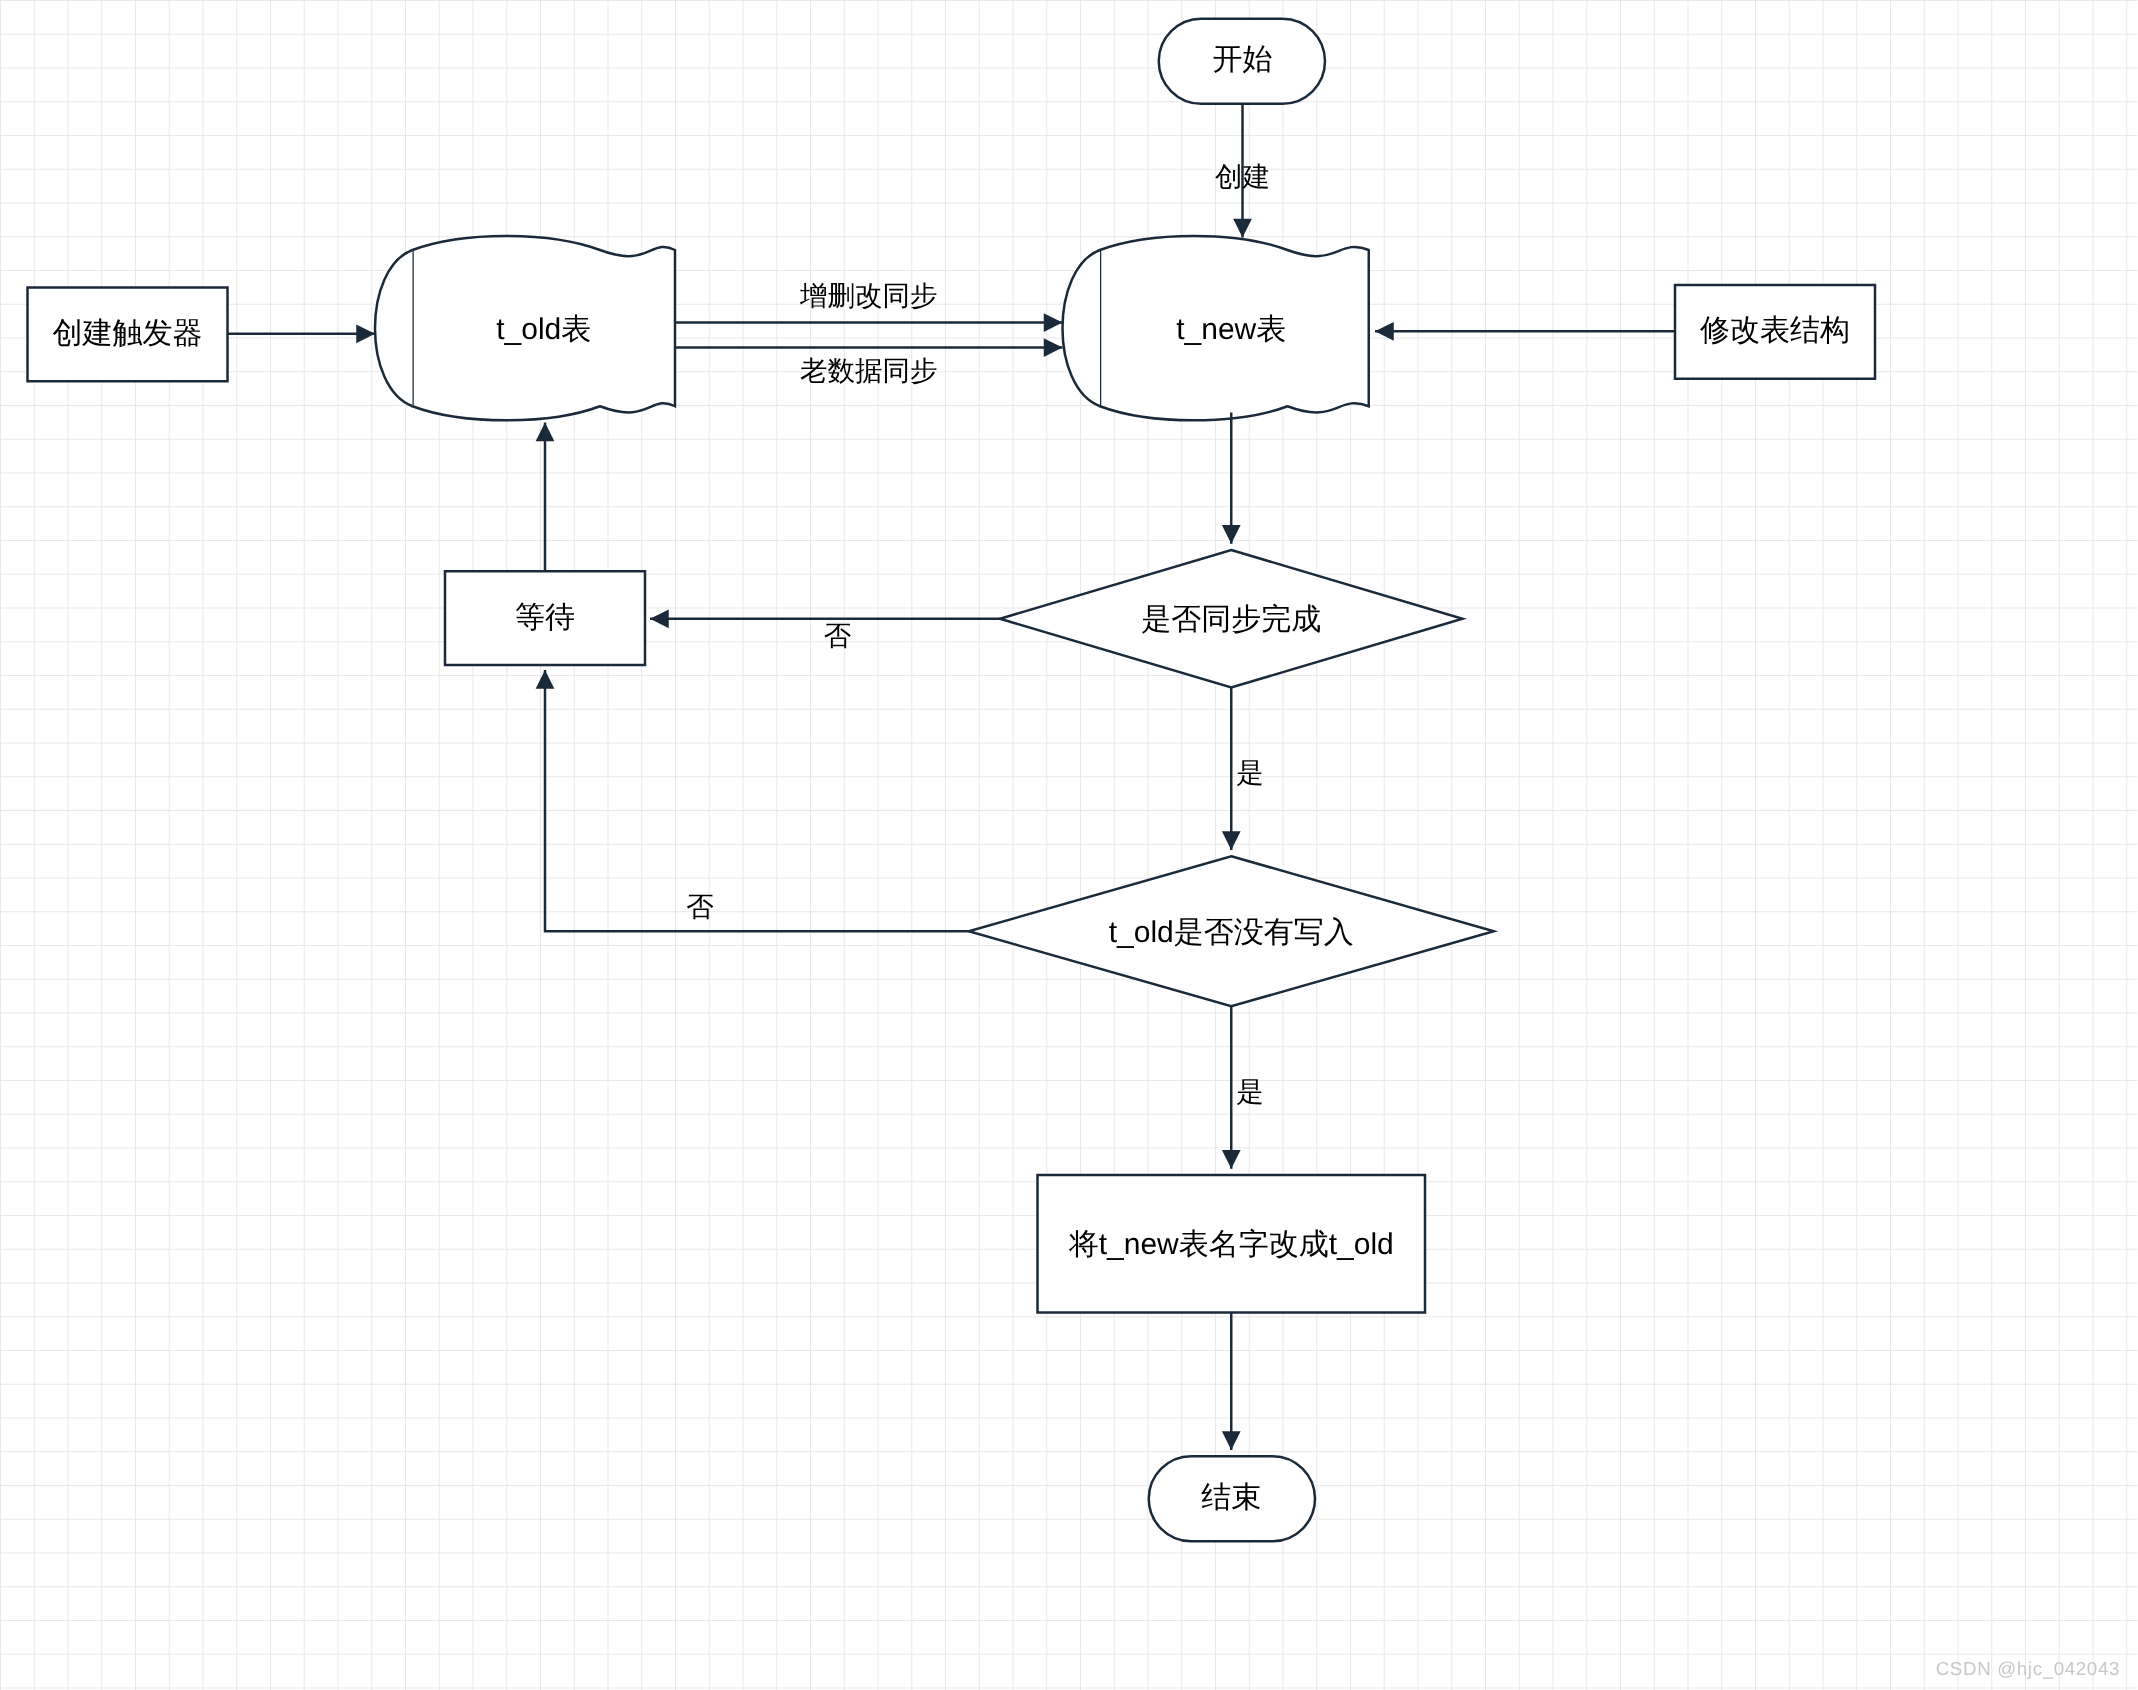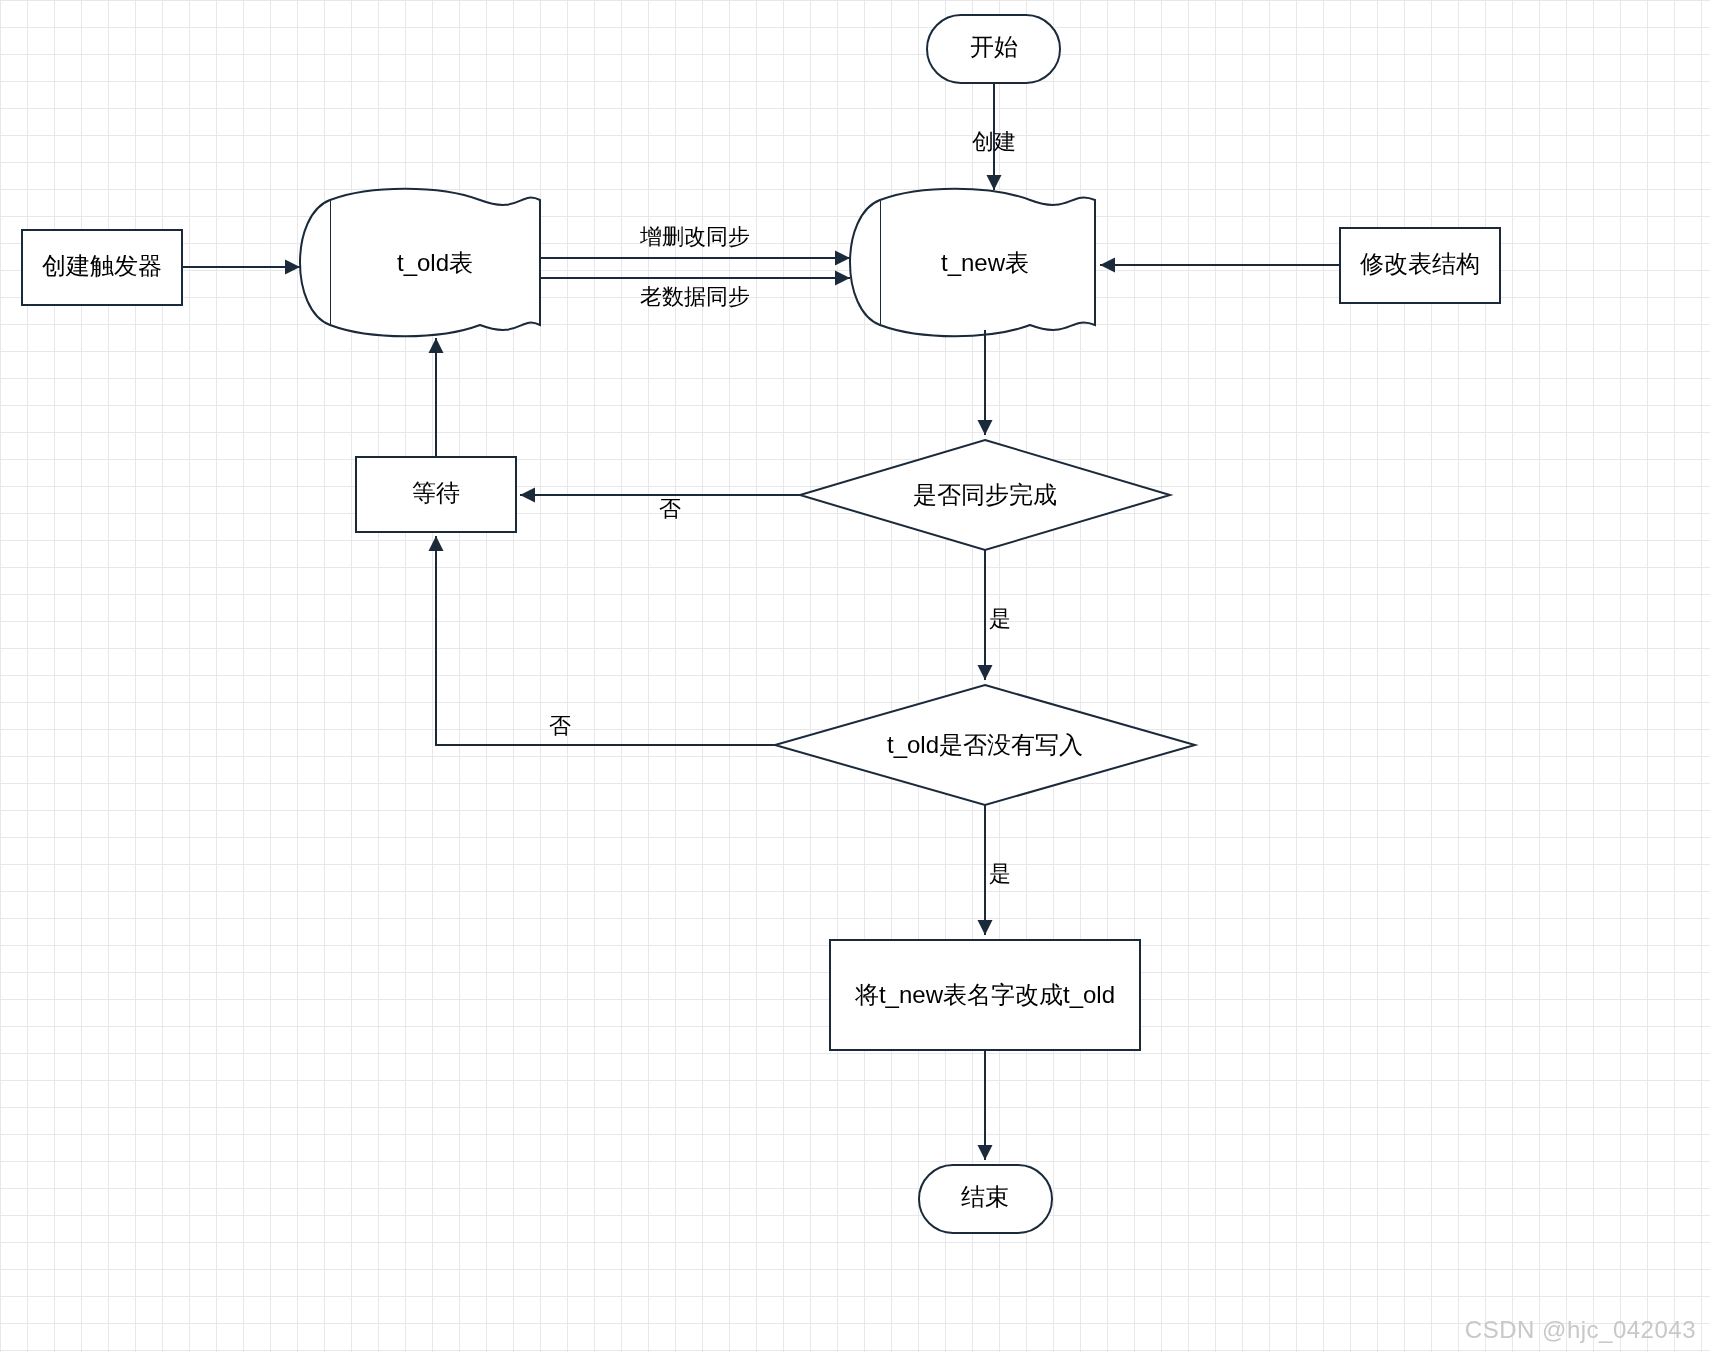--- a/index.html
+++ b/index.html
@@ -39,21 +39,21 @@
     }
     .edge {
       fill: none;
       stroke: #1a2a3a;
       stroke-width: 2;
     }
     .watermark {
       position: absolute;
       bottom: 8px;
       right: 14px;
-      font-size: 24px;
+      font-size: 15px;
       color: #c8c8c8;
       z-index: 2;
       letter-spacing: 0.5px;
       font-family: Arial, sans-serif;
     }
   </style>
 </head>
 <body>
 
 <div class="grid-bg"></div>

